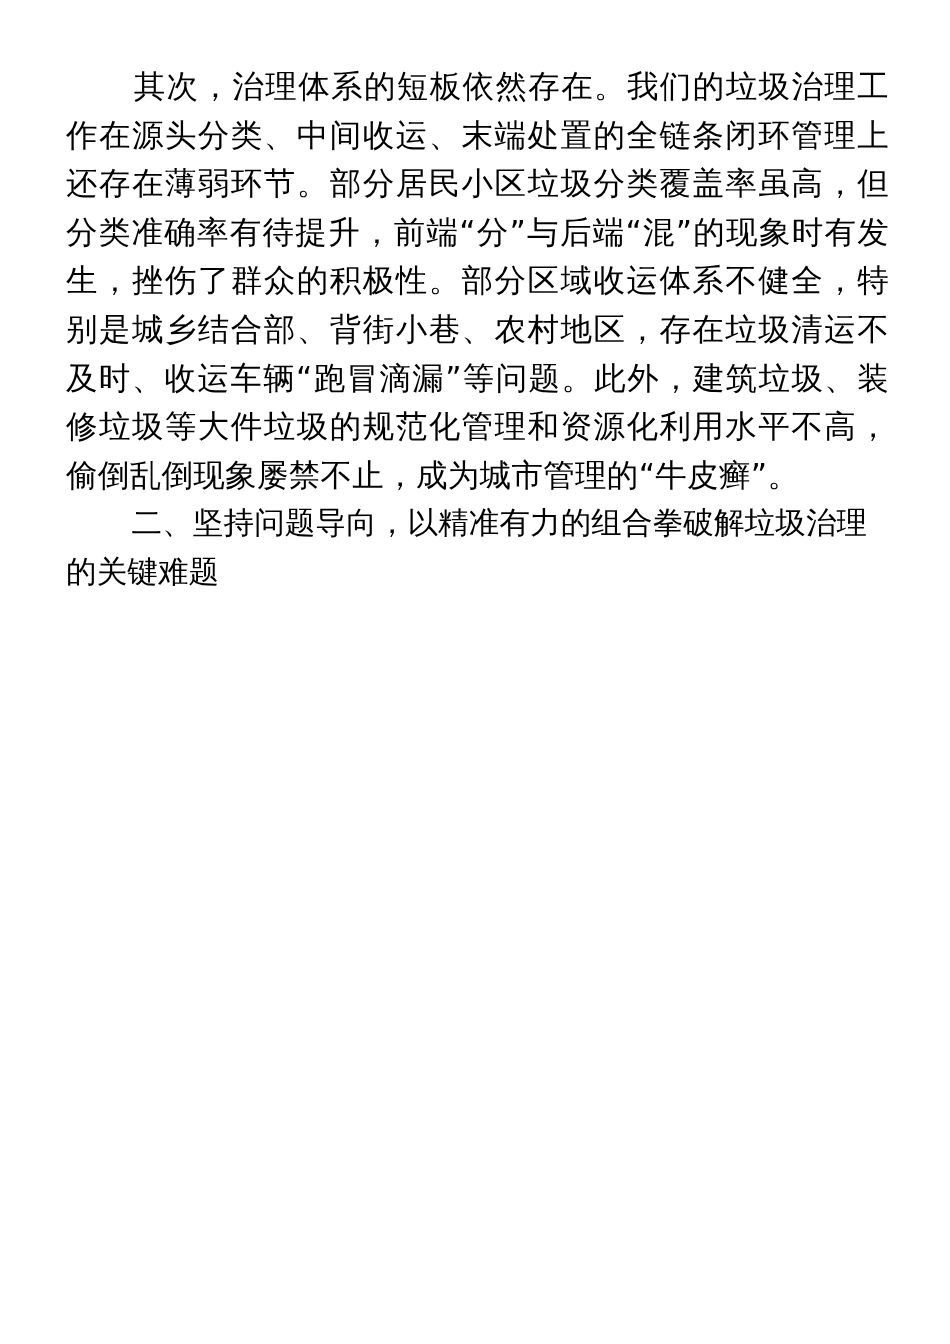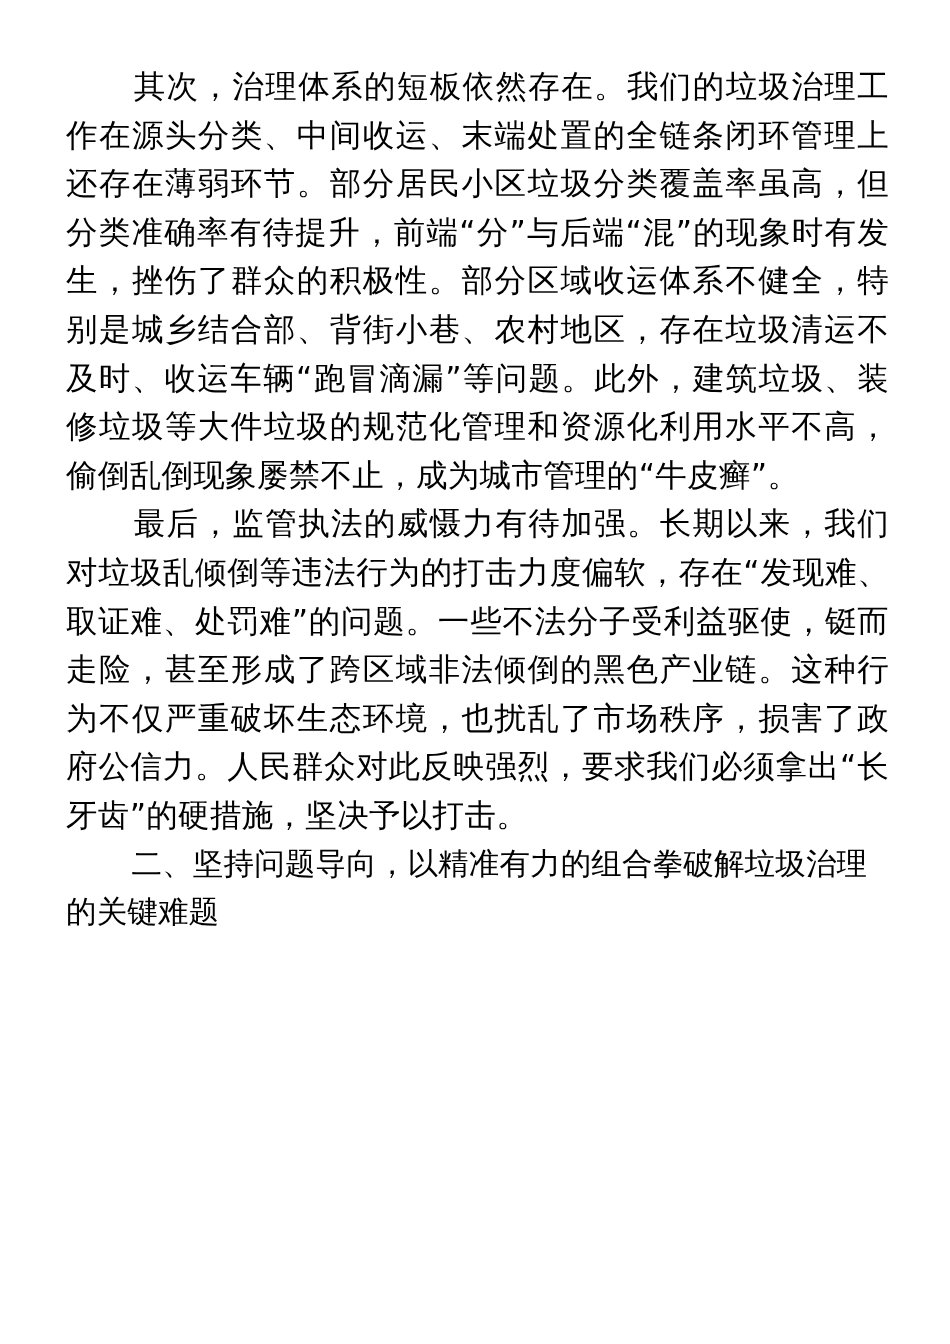--- a/index.html
+++ b/index.html
@@ -60,19 +60,18 @@
   }
 </style>
 </head>
 <body>
 
 <div class="page">
   <div class="doc-body">
 
     <p class="para">其次，治理体系的短板依然存在。我们的垃圾治理工作在源头分类、中间收运、末端处置的全链条闭环管理上还存在薄弱环节。部分居民小区垃圾分类覆盖率虽高，但分类准确率有待提升，前端“分”与后端“混”的现象时有发生，挫伤了群众的积极性。部分区域收运体系不健全，特别是城乡结合部、背街小巷、农村地区，存在垃圾清运不及时、收运车辆“跑冒滴漏”等问题。此外，建筑垃圾、装修垃圾等大件垃圾的规范化管理和资源化利用水平不高，偷倒乱倒现象屡禁不止，成为城市管理的“牛皮癣”。</p>
 
-    <p class="para">最后，监管执法的威慑力有待加强。长期以来，我们对垃圾乱倾倒等违法行为的打击力度偏软，存在“发现难、取证难、处罚难”的问题。一些不法分子受利益驱使，铤而走险，甚至形成了跨区域非法倾倒的黑色产业链。这种行为不仅严重破坏生态环境，也扰乱了市场秩序，损害了政府公信力。人民群众对此反映强烈，要求我们必须拿出“长牙齿”的硬措施，坚决予以打击。</p>
 
 
     <p class="heading">二、坚持问题导向，以精准有力的组合拳破解垃圾治理的关键难题</p>
 
   </div>
 </div>
 
 </body></html>

